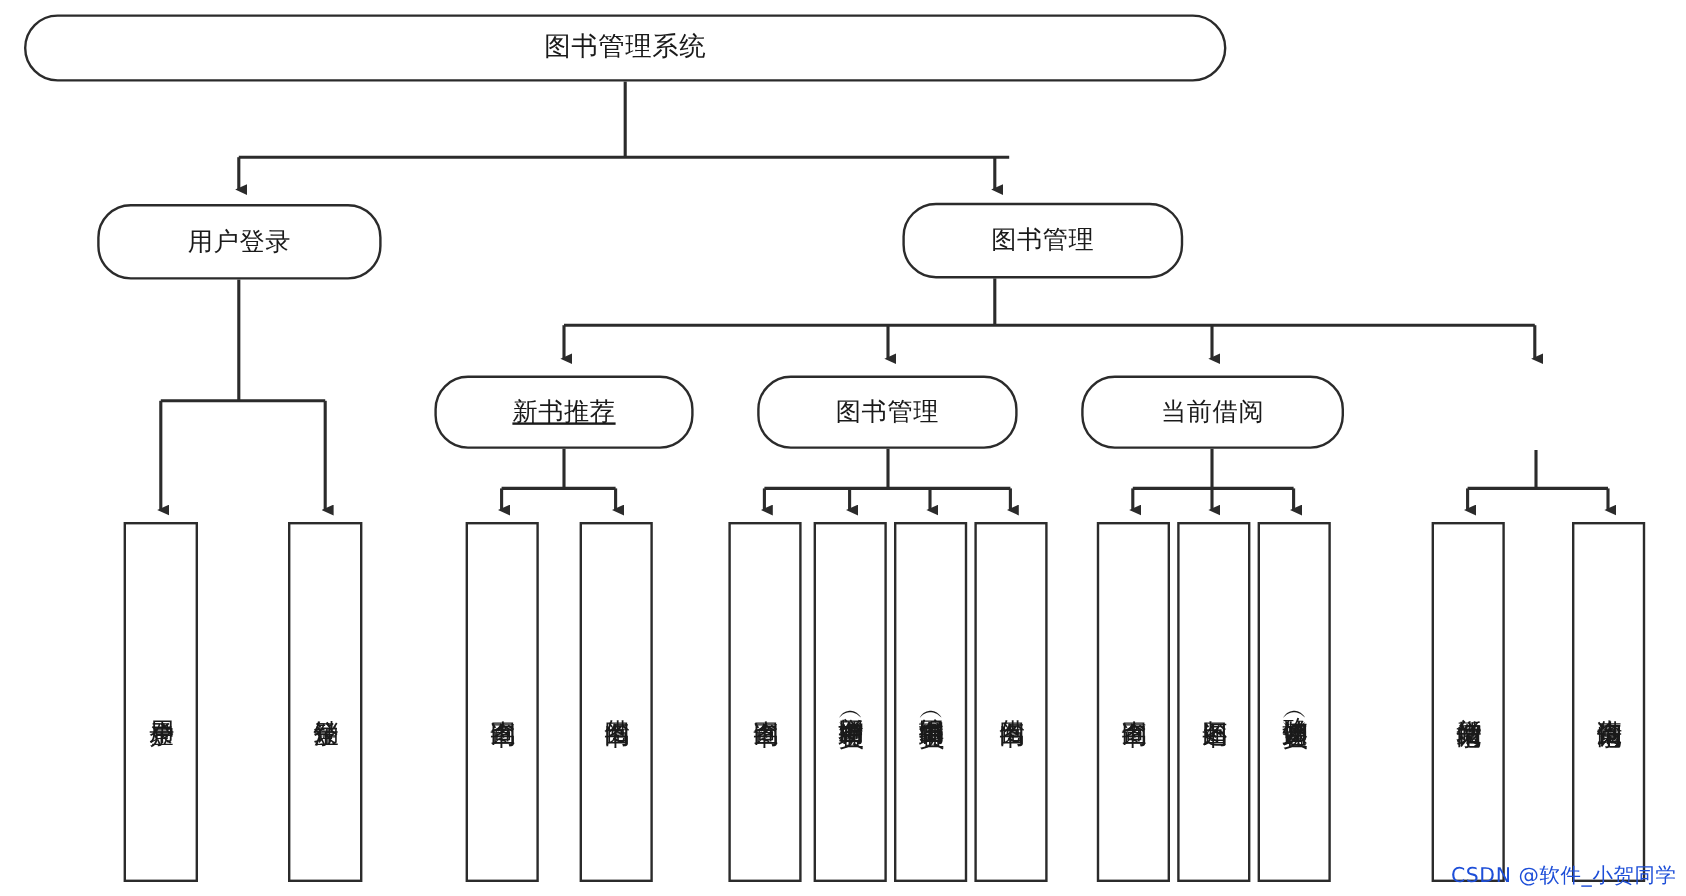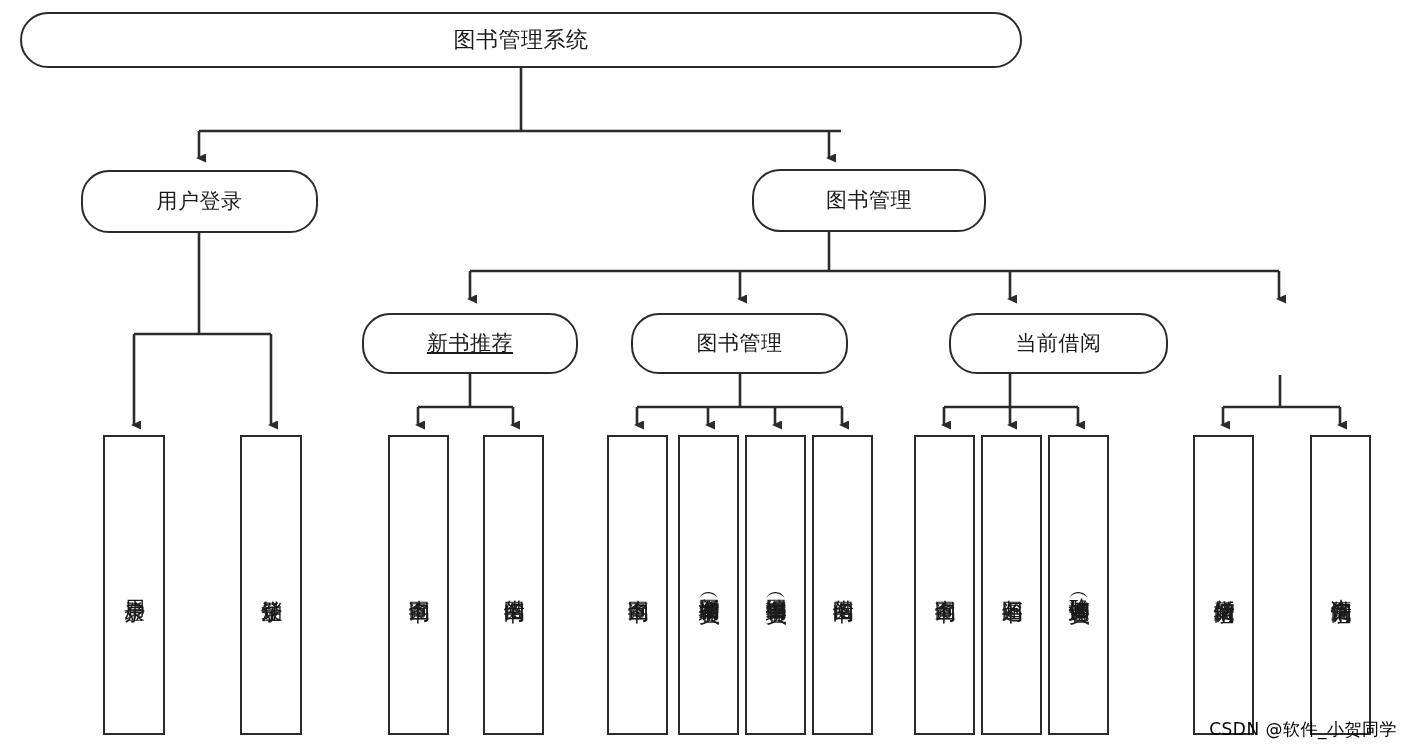--- a/index.html
+++ b/index.html
@@ -57,21 +57,21 @@
     top: 0;
     width: 1405px;
     height: 747px;
     pointer-events: none;
   }
   .watermark {
     position: absolute;
     right: 8px;
     bottom: 6px;
     font-size: 17px;
-    color: #000000;
+    color: #1d4ed8;
     letter-spacing: 0.5px;
     white-space: nowrap;
   }
 </style>
 </head>
 <body>
 
 <div id="canvas">
 
   <svg class="edges" viewBox="0 0 1405 747">
@@ -134,21 +134,21 @@
   <div class="node h-node" style="left:752px; top:169px; width:234px; height:63px;">
     <span>图书管理</span>
   </div>
 
   <div class="node h-node" style="left:362px; top:313px; width:216px; height:61px;text-decoration:underline;">
     <span>新书推荐</span>
   </div>
   <div class="node h-node" style="left:631px; top:313px; width:217px; height:61px;">
     <span>图书管理</span>
   </div>
-  <div class="node h-node" style="left:901px; top:313px; width:219px; height:61px;margin-left:48px;">
+  <div class="node h-node" style="left:901px; top:313px; width:219px; height:61px;">
     <span>当前借阅</span>
   </div>
 
   <div class="node v-node" style="left:103px; top:435px; width:62px; height:300px;">
     <span>用户登录</span>
   </div>
   <div class="node v-node" style="left:240px; top:435px; width:62px; height:300px;">
     <span>注销登录</span>
   </div>
 

